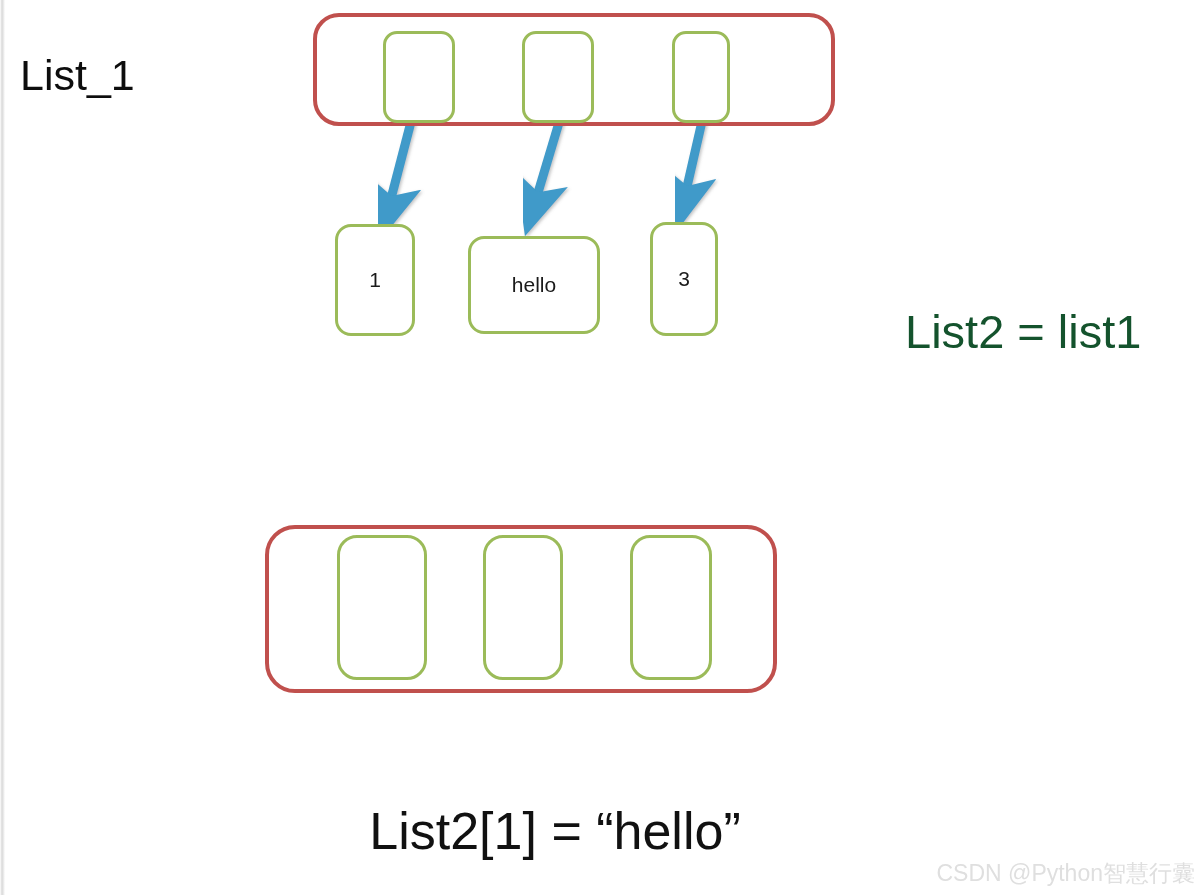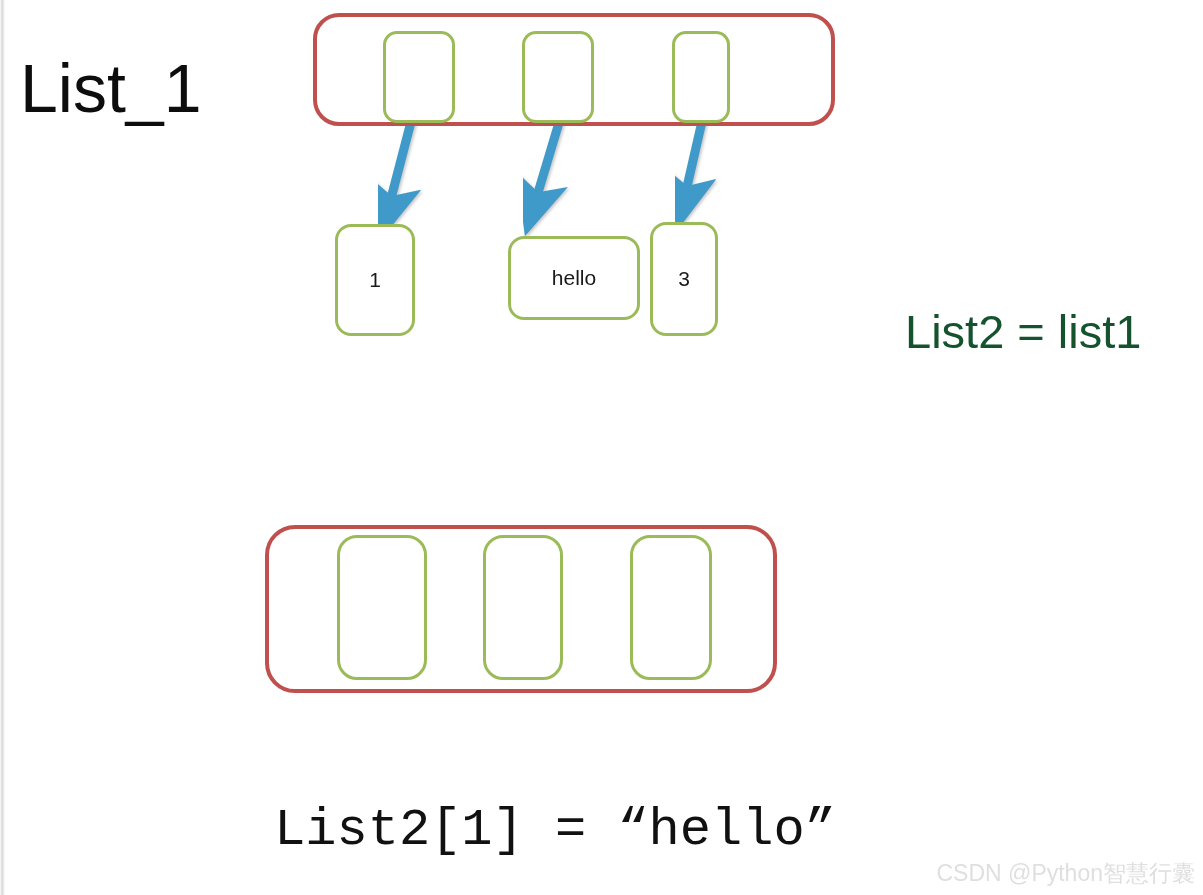--- a/index.html
+++ b/index.html
@@ -56,32 +56,32 @@
   .cell.slot { border-radius: 14px; }
   .cell.value { border-radius: 16px; border-width: 3px; }
 
   
   #l1-slot-0 { left: 383px; top: 31px; width: 72px; height: 92px; }
   #l1-slot-1 { left: 522px; top: 31px; width: 72px; height: 92px; }
   #l1-slot-2 { left: 672px; top: 31px; width: 58px; height: 92px; }
 
   
   #val-0 { left: 335px; top: 224px; width: 80px; height: 112px; }
-  #val-1 { left: 468px; top: 236px; width: 132px; height: 84px; margin-left: 40px; }
+  #val-1 { left: 468px; top: 236px; width: 132px; height: 98px; }
   #val-2 { left: 650px; top: 222px; width: 68px; height: 114px; }
 
   
   #l2-slot-0 { left: 337px; top: 535px; width: 90px; height: 145px; border-radius: 20px; }
   #l2-slot-1 { left: 483px; top: 535px; width: 80px; height: 145px; border-radius: 20px; }
   #l2-slot-2 { left: 630px; top: 535px; width: 82px; height: 145px; border-radius: 20px; }
 
   
   .big-label {
     position: absolute;
-    font-size: 68px;
+    font-size: 43px;
     color: #0d0d0d;
     font-family: "Liberation Sans", "DejaVu Sans", sans-serif;
     letter-spacing: 0px;
     white-space: nowrap;
     line-height: 1;
   }
   #label-list1 { left: 20px; top: 54px; }
   #label-list2 { left: 18px; top: 522px; }
 
   #assign-note {
@@ -96,21 +96,21 @@
   }
 
   #caption {
     position: absolute;
     left: 0;
     top: 805px;
     width: 1110px;
     text-align: center;
     font-size: 52px;
     color: #111111;
-    font-family: Liberation Mono, monospace;
+    font-family: Liberation Sans, sans-serif;
     line-height: 1;
   }
 
   #watermark {
     position: absolute;
     right: 8px;
     bottom: 6px;
     font-size: 23px;
     color: #dfdfdf;
     white-space: nowrap;

